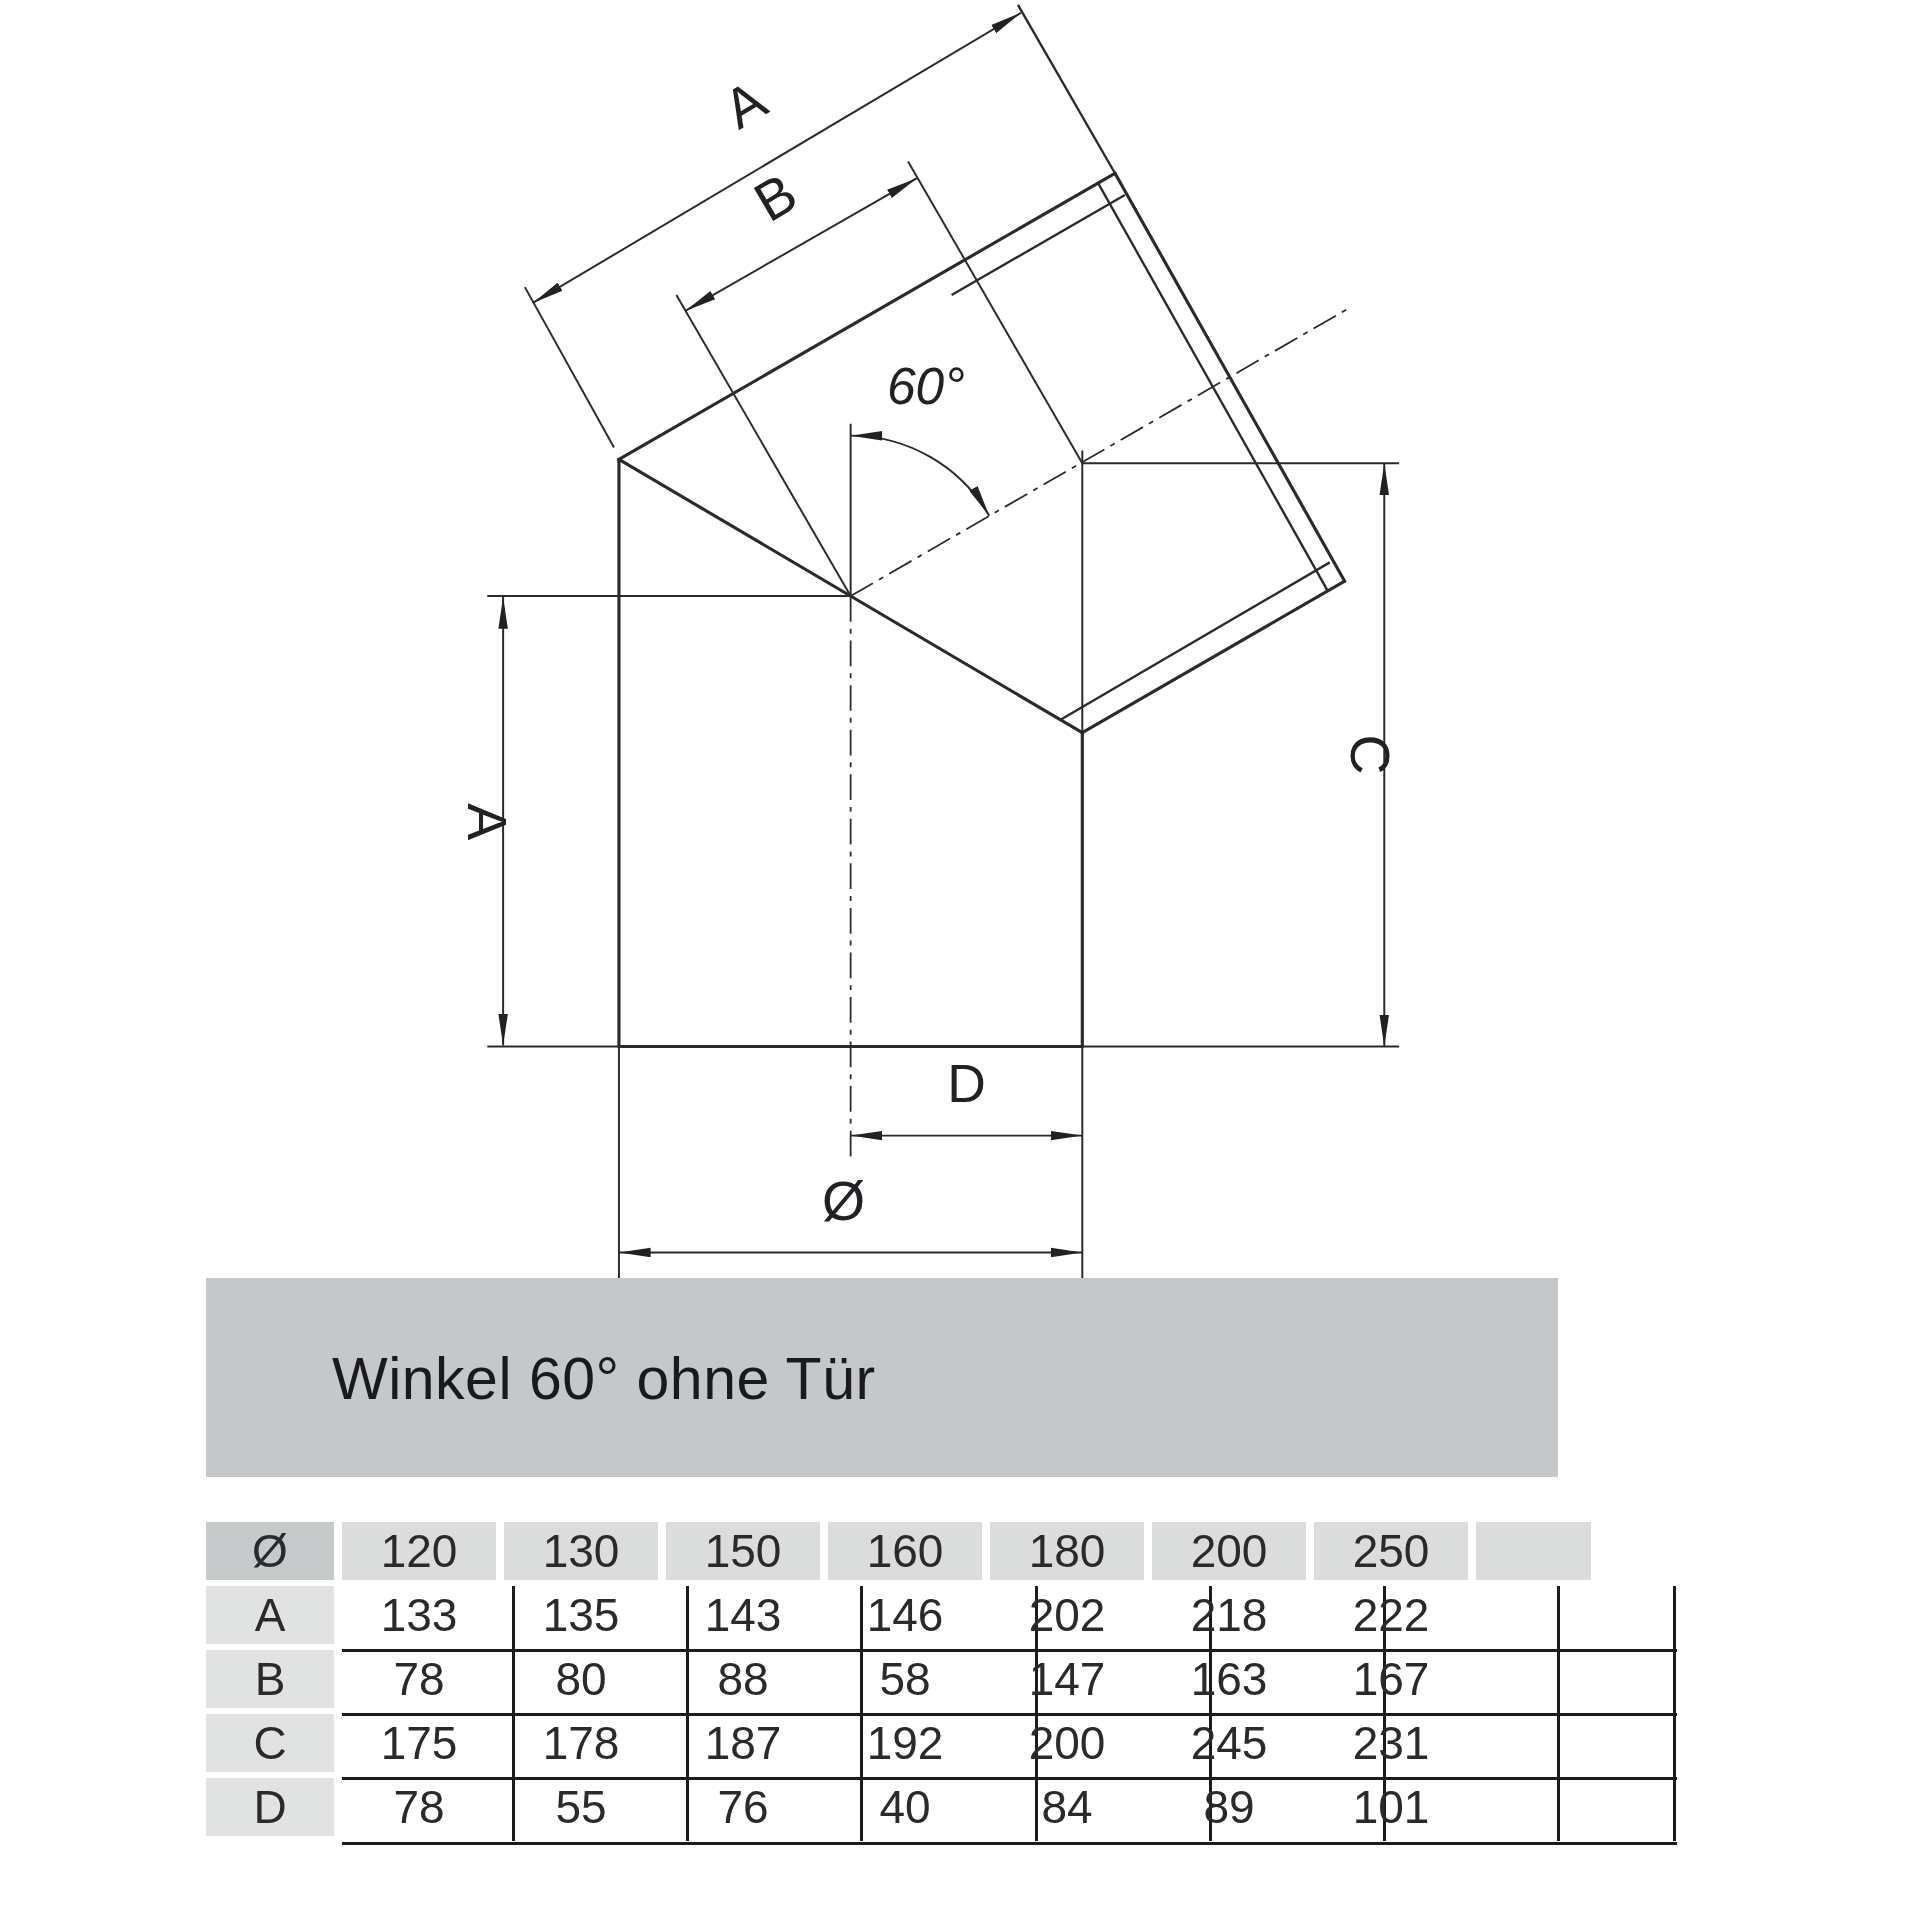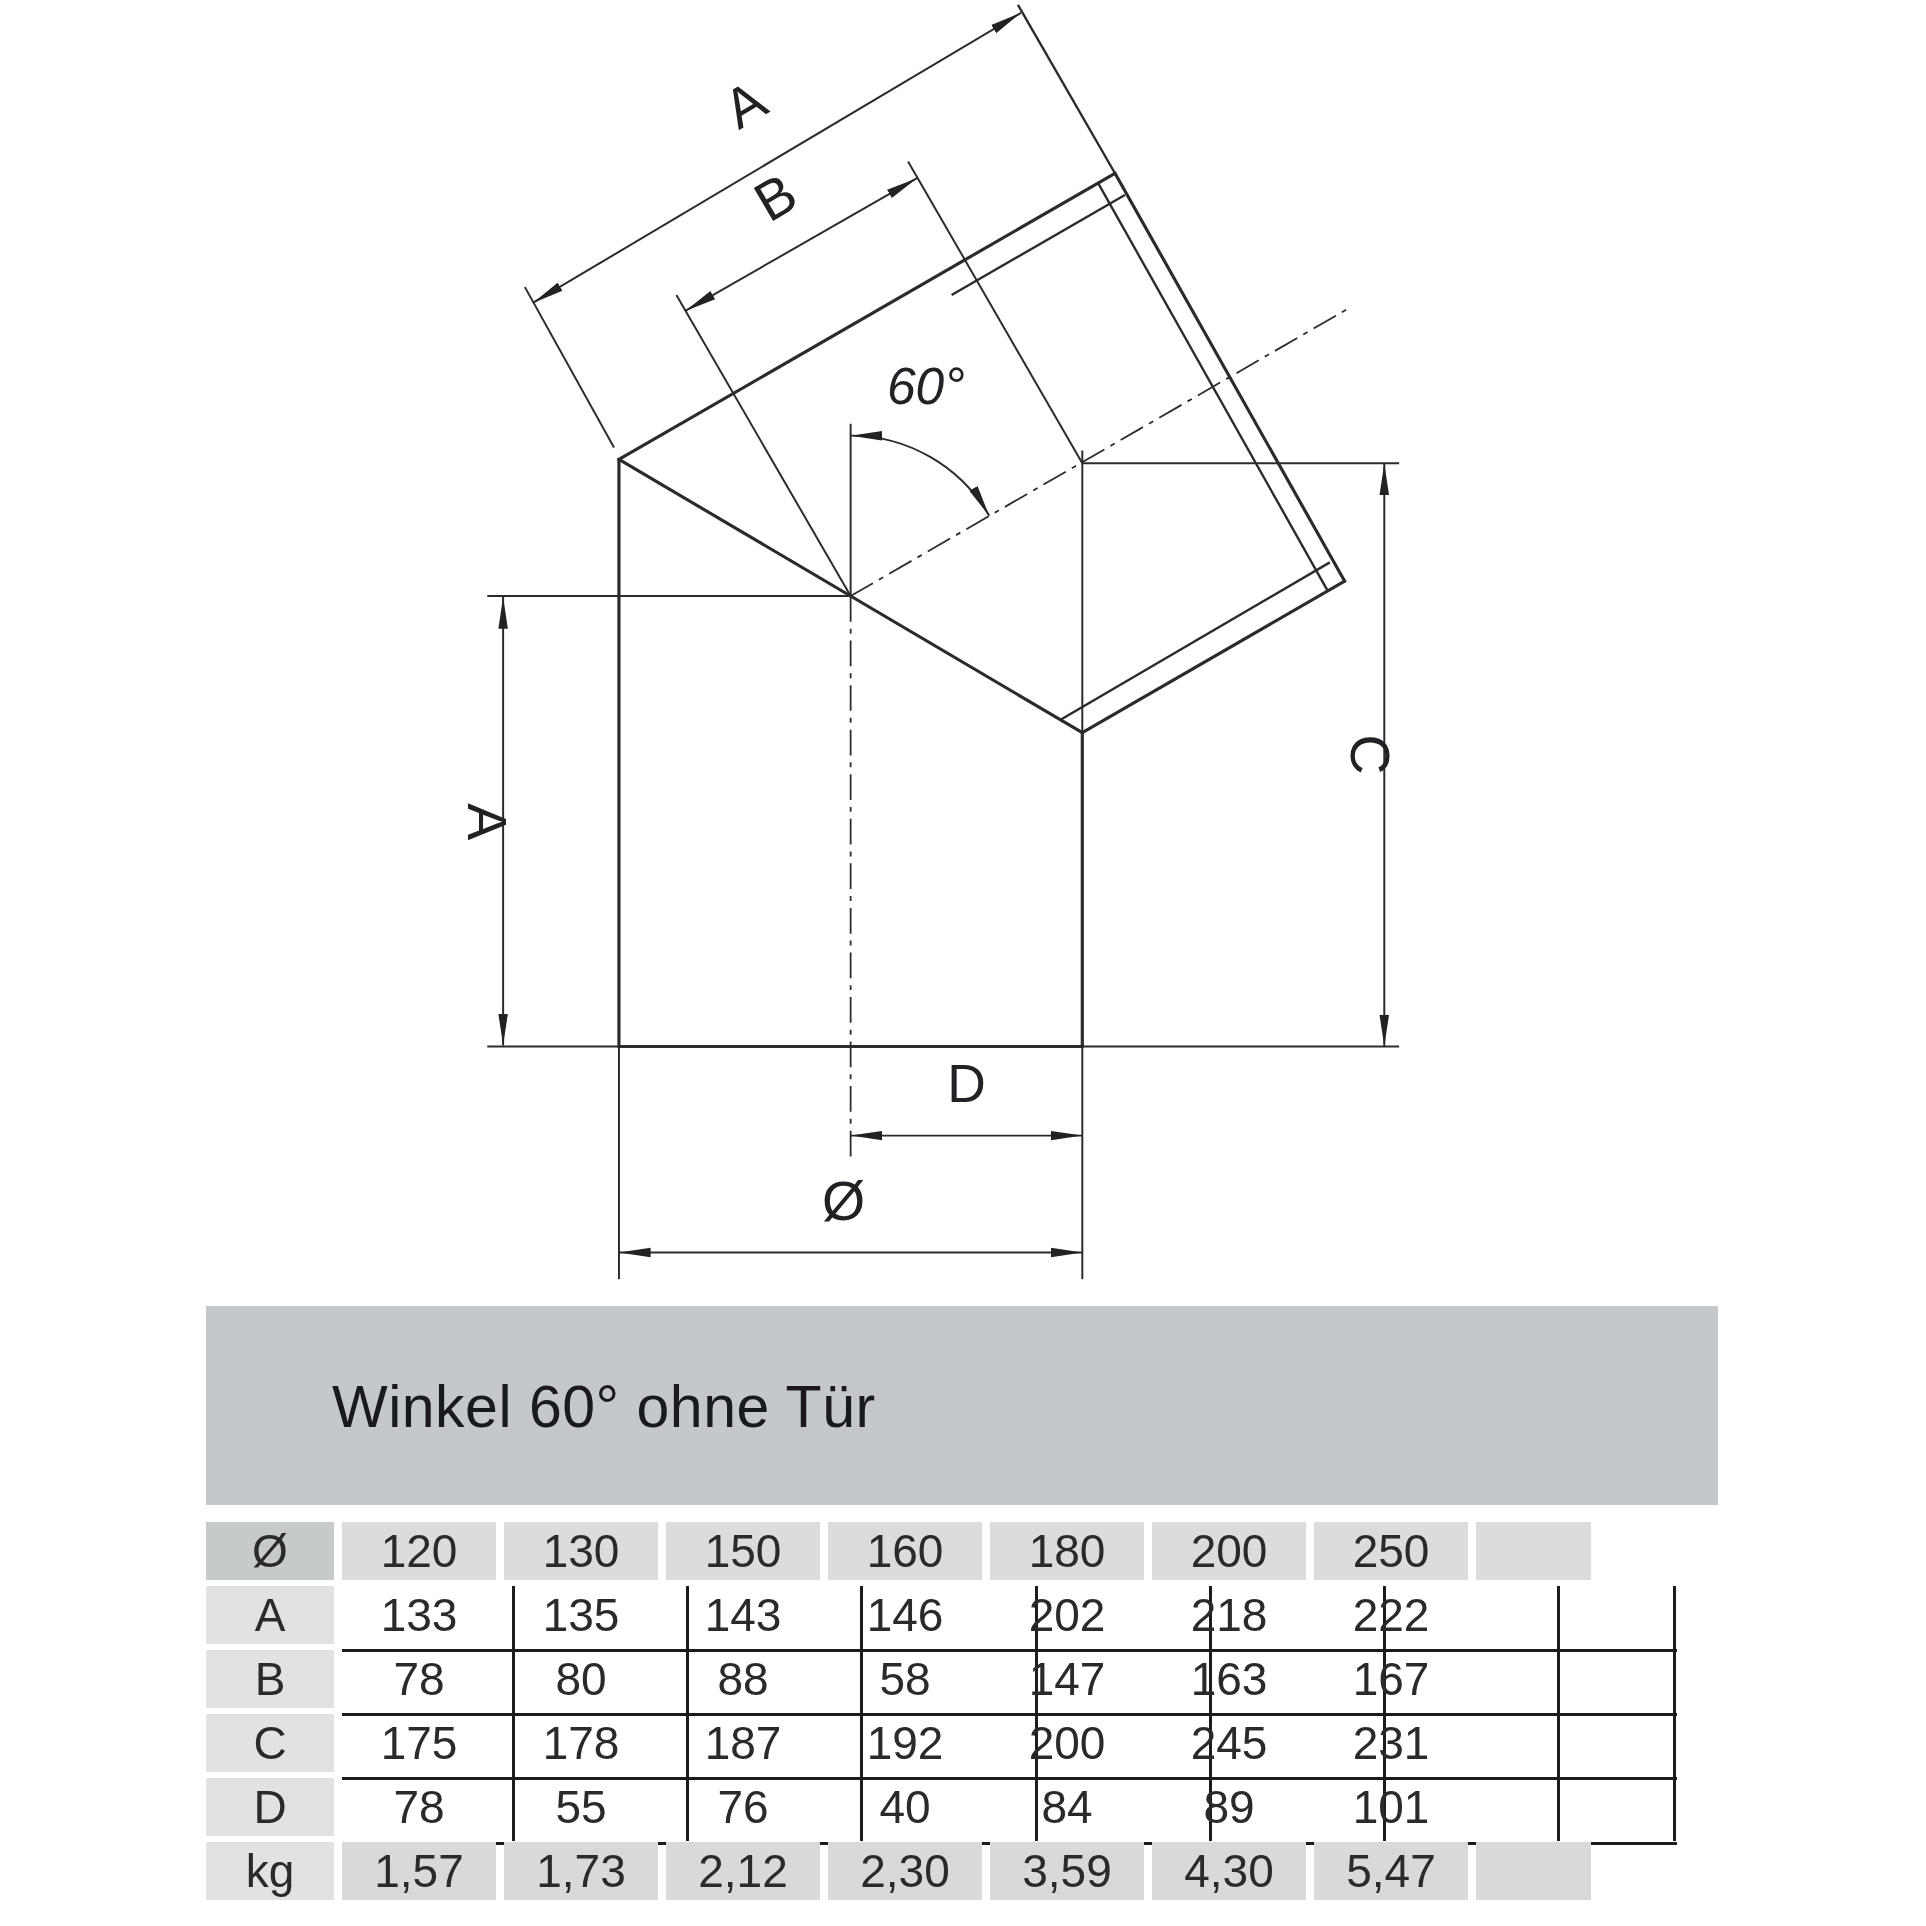--- a/index.html
+++ b/index.html
@@ -1,20 +1,20 @@
 <!DOCTYPE html>
 <html><head>
 <meta charset="utf-8">
 <style>
   html,body{margin:0;padding:0;background:#ffffff;}
   #page{position:relative;width:1927px;height:1927px;background:#fff;overflow:hidden;
         font-family:"Liberation Sans", sans-serif;}
   #drawing{position:absolute;left:0;top:0;}
   .dimlabel{fill:#222226;font-family:"Liberation Sans", sans-serif;}
-  #banner{position:absolute;left:206px;top:1306px;width:1512px;height:199px;}
+  #banner{position:absolute;left:206px;top:1278px;width:1352px;height:199px;}
   #banner-title{position:absolute;left:126px;top:67px;font-size:59px;color:#1a1a1e;
                 letter-spacing:0.5px;white-space:nowrap;}
   #spec-table{position:absolute;left:206px;top:1522px;width:1470px;height:380px;font-size:46px;color:#2a2a2c;}
   .trow{display:flex;height:58px;margin-bottom:6px;position:relative;z-index:2;}
   .cell{text-align:center;line-height:58px;flex:0 0 auto;}
   .cell.lbl{width:128px;margin-right:8px;background:#e1e2e2;}
   .cell.lbl.hdr{background:#c7cacb;}
   .cell.dat{width:154px;margin-right:8px;}
   .cell.dat.header{background:#dbdcdc;}
   .cell.dat.gray{background:#d8d9d9;}
@@ -158,28 +158,17 @@
           <div class="cell lbl">D</div>
           <div class="cell dat data">78</div>
           <div class="cell dat data">55</div>
           <div class="cell dat data">76</div>
           <div class="cell dat data">40</div>
           <div class="cell dat data">84</div>
           <div class="cell dat data">89</div>
           <div class="cell dat data">101</div>
           <div class="cell trail data"></div>
         </div>
-        <div class="trow">
-          <div class="cell lbl">kg</div>
-          <div class="cell dat gray">1,57</div>
-          <div class="cell dat gray">1,73</div>
-          <div class="cell dat gray">2,12</div>
-          <div class="cell dat gray">2,30</div>
-          <div class="cell dat gray">3,59</div>
-          <div class="cell dat gray">4,30</div>
-          <div class="cell dat gray">5,47</div>
-          <div class="cell trail gray"></div>
-        </div>
       </div>
   </div>
 
 </div>
 
 
 </body></html>

